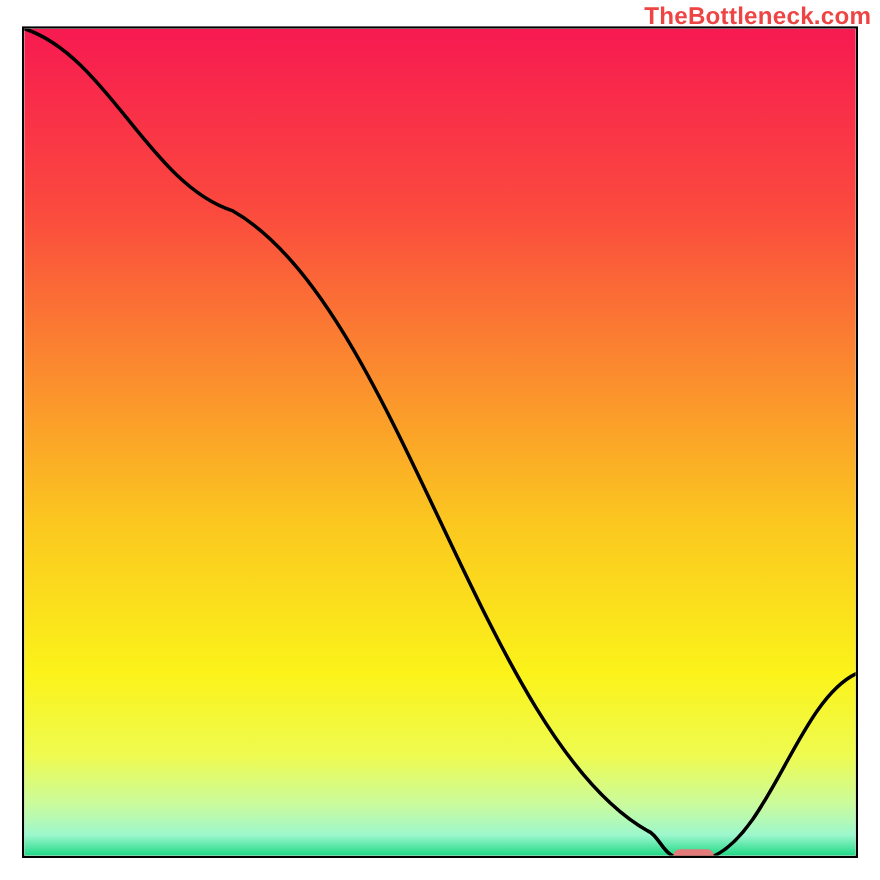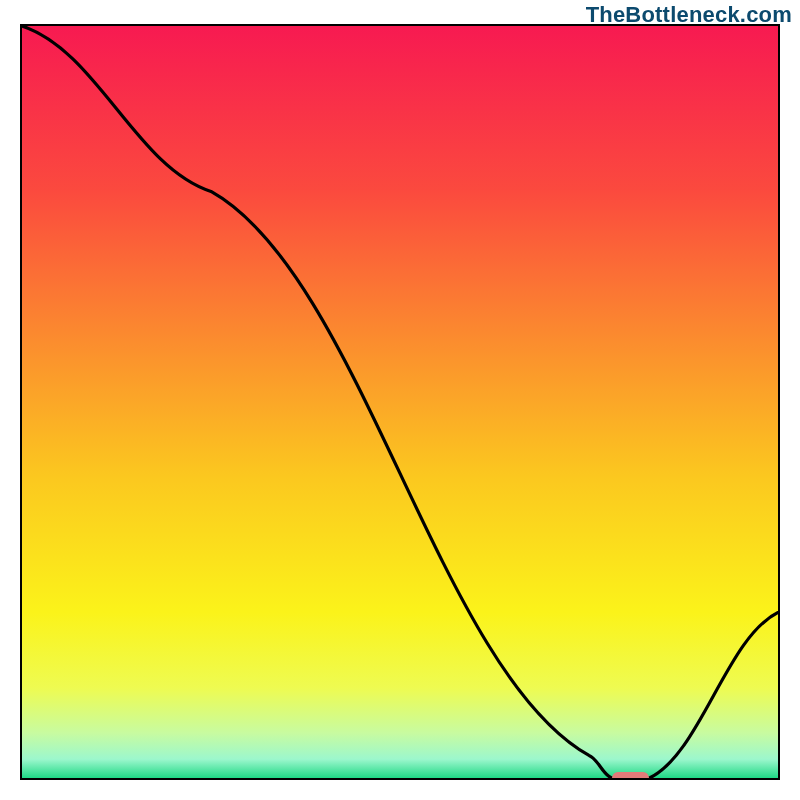--- a/index.html
+++ b/index.html
@@ -16,21 +16,21 @@
     width: 800px;
     height: 800px;
     box-sizing: border-box;
   }
   .watermark {
     position: absolute;
     top: 2px;
     right: 8px;
     font-size: 22px;
     font-weight: 600;
-    color: #0c4a6e;
+    color: #ef4444;
     letter-spacing: 0.2px;
     font-family: Arial, Helvetica, sans-serif;
   }
   .plot-border {
     position: absolute;
     left: 20px;
     top: 24px;
     width: 760px;
     height: 756px;
     border: 2px solid #000;

